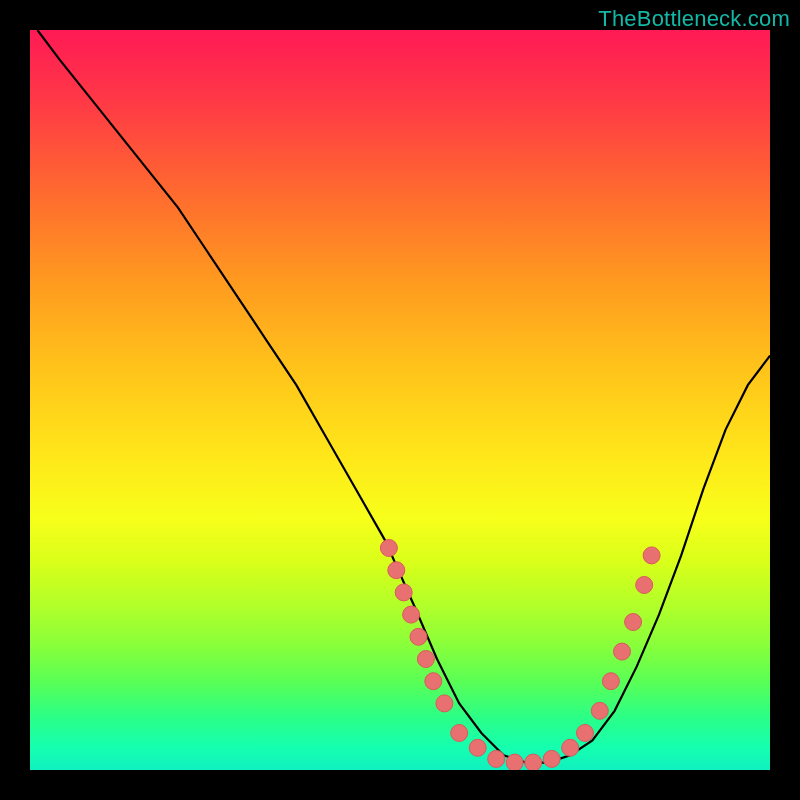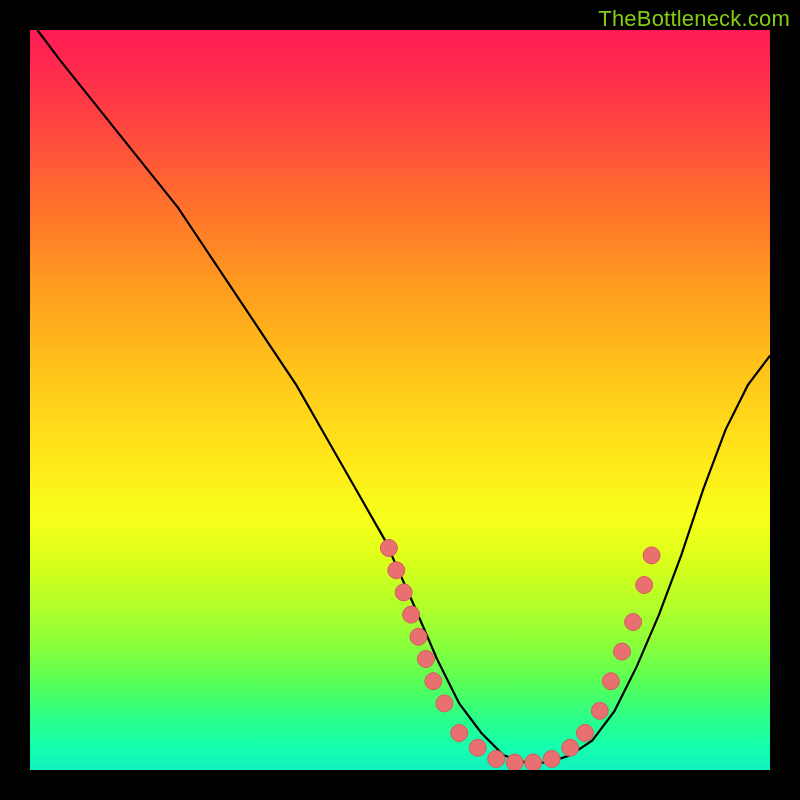--- a/index.html
+++ b/index.html
@@ -14,21 +14,21 @@
   .stage {
     position: relative;
     width: 800px;
     height: 800px;
     background: #000;
   }
   .watermark {
     position: absolute;
     top: 6px;
     right: 10px;
-    color: #84cc16;
+    color: #14b8a6;
     font-size: 22px;
     font-weight: 500;
     letter-spacing: 0.2px;
     user-select: none;
   }
   .plot-area {
     position: absolute;
     left: 30px;
     top: 30px;
     width: 740px;

